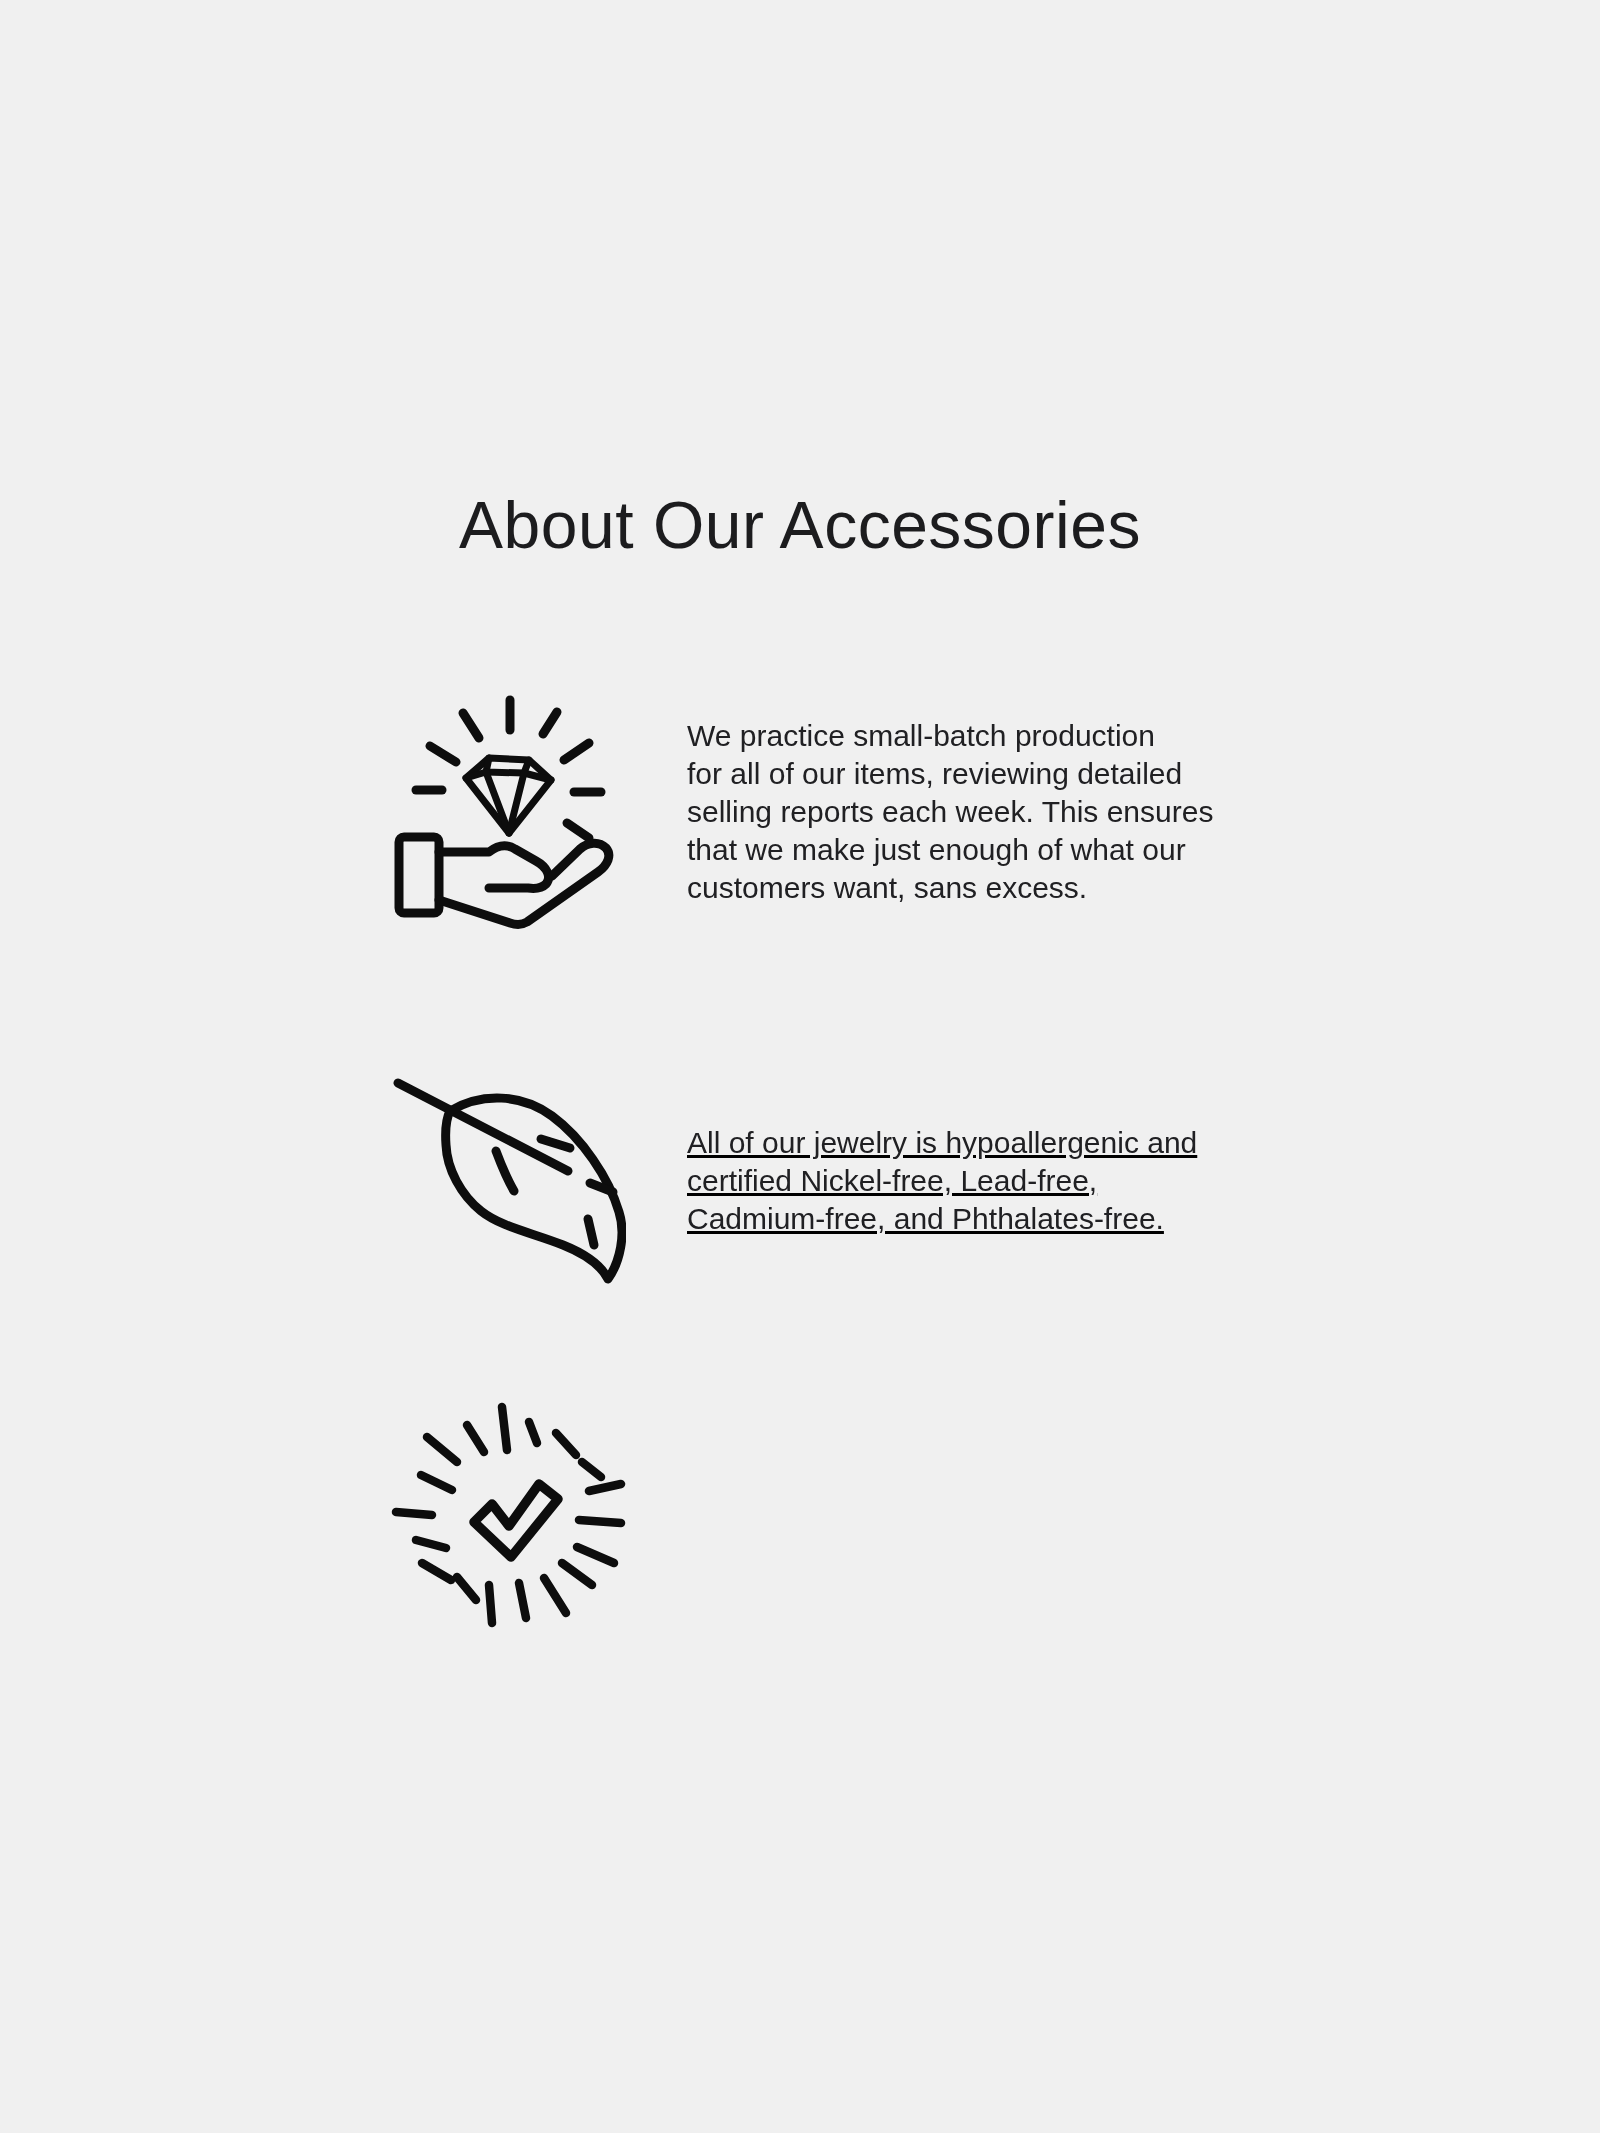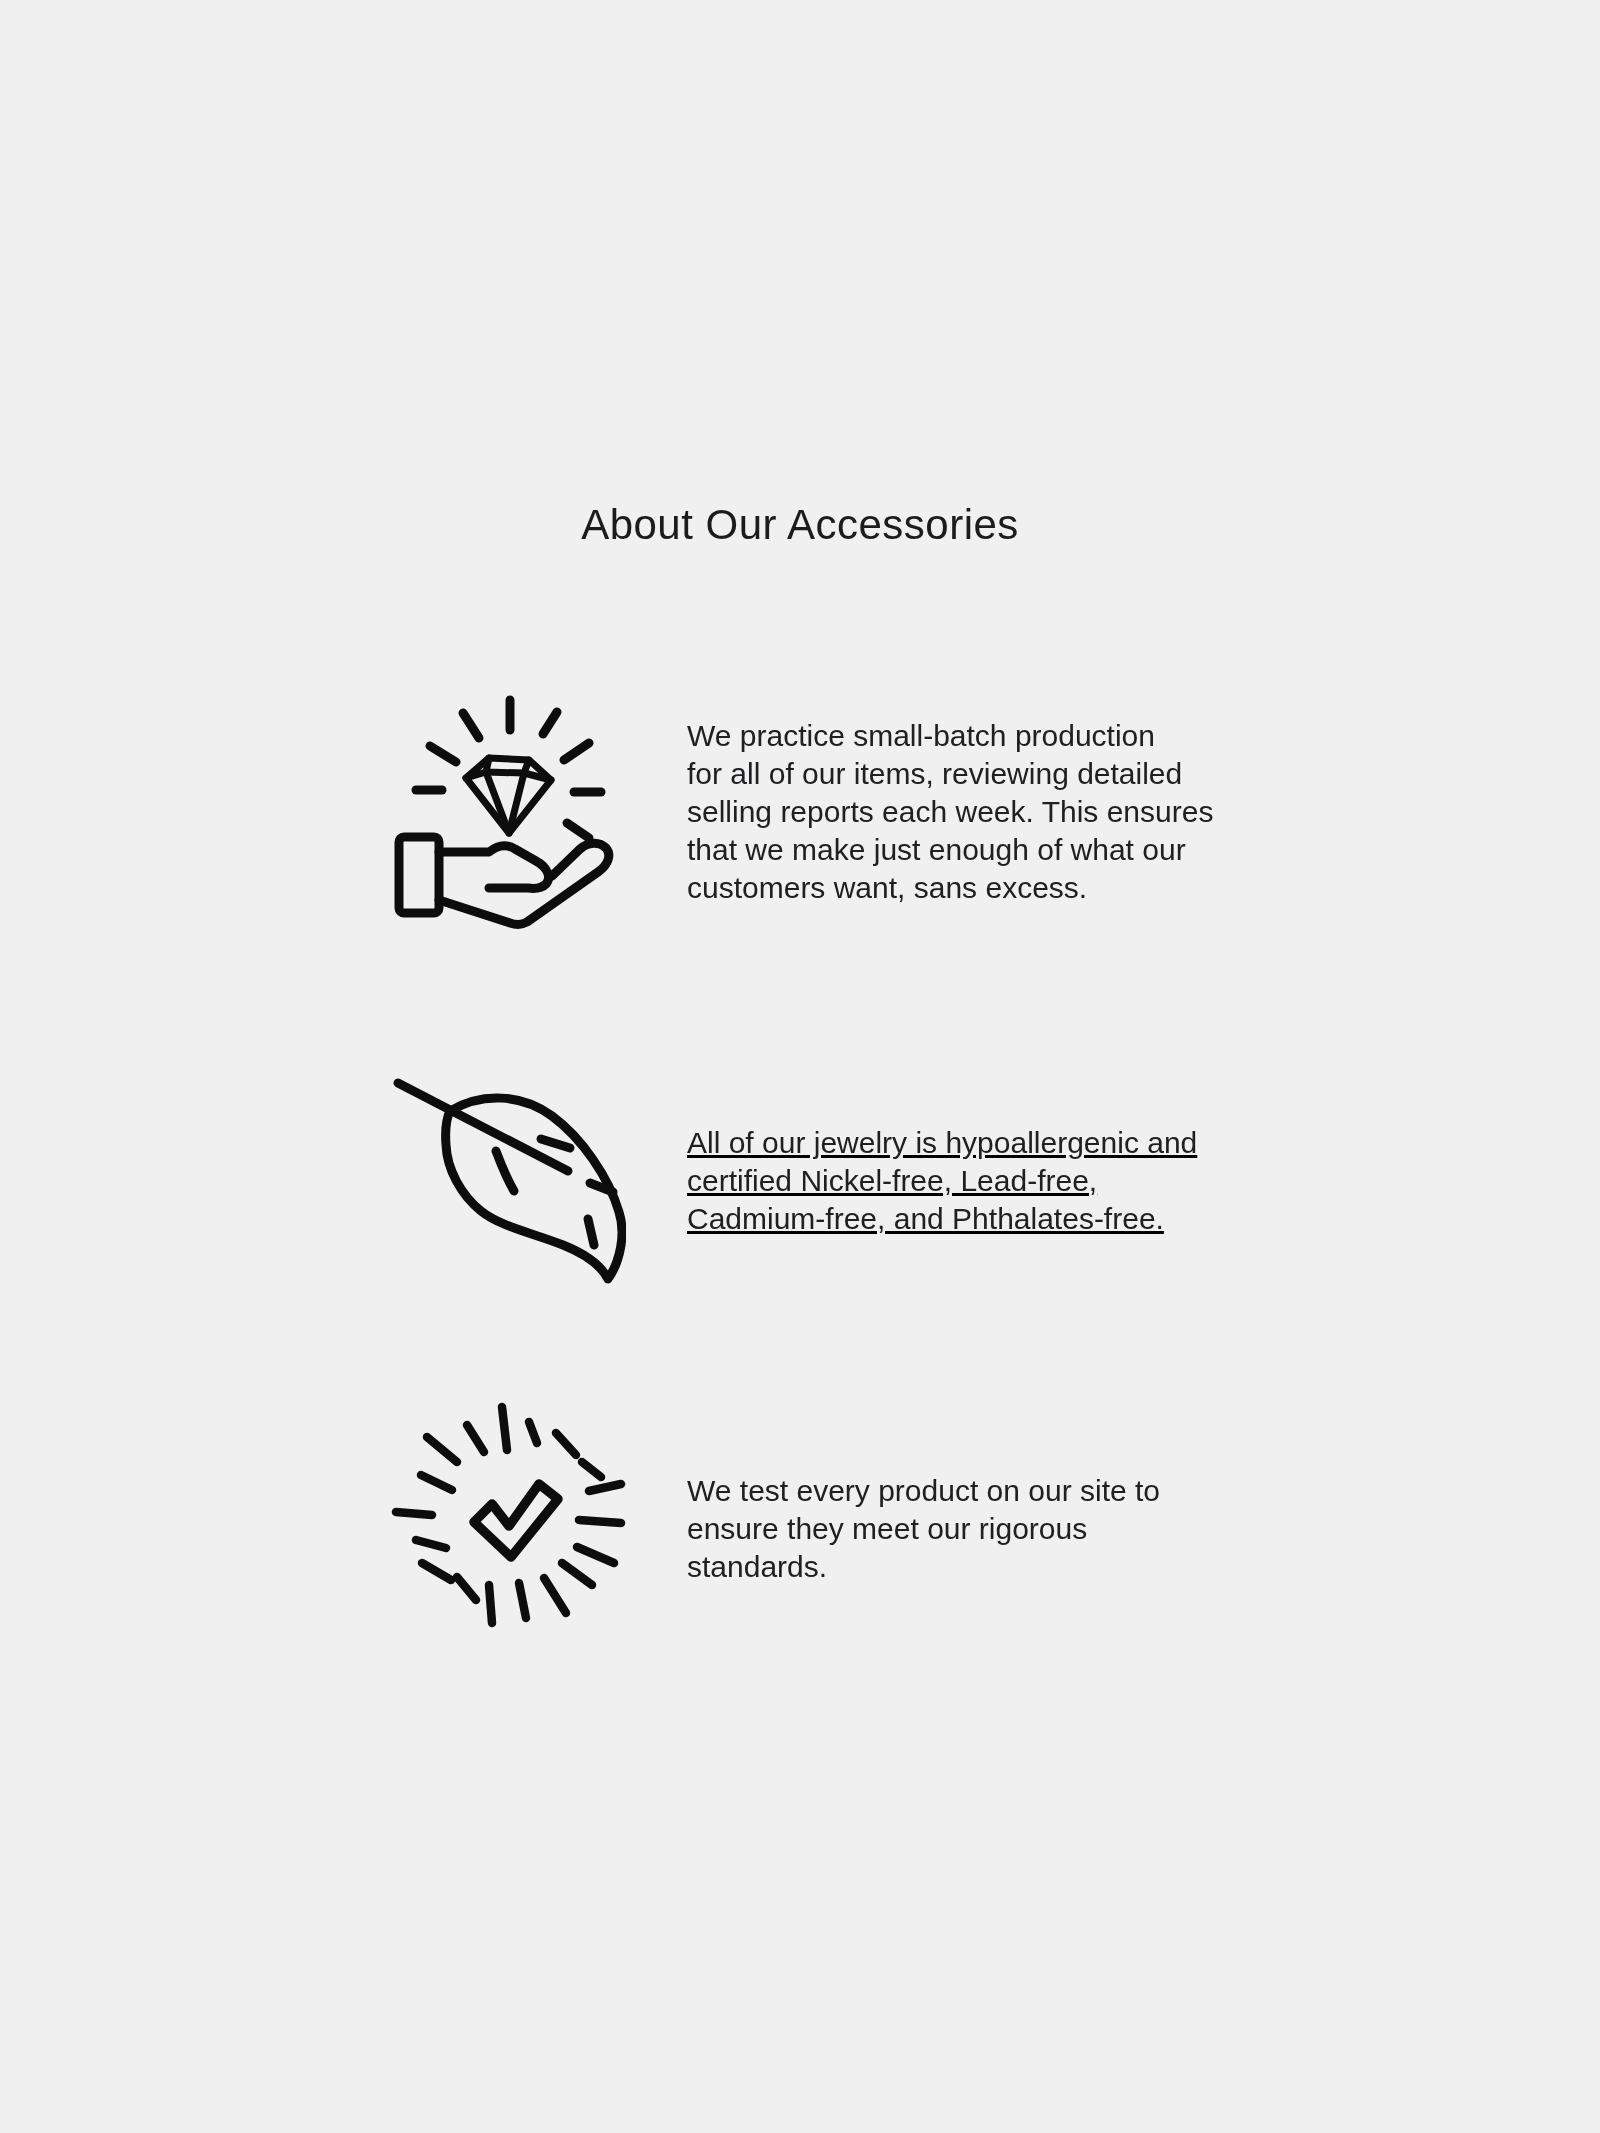--- a/index.html
+++ b/index.html
@@ -8,21 +8,21 @@
     height: 2133px;
     background: #f0f0f0;
     overflow: hidden;
     font-family: "Liberation Sans", sans-serif;
     -webkit-font-smoothing: antialiased;
   }
   .section { padding-top: 495px; }
   .title {
     margin: 0;
     text-align: center;
-    font-size: 42px;
+    font-size: 66px;
     line-height: 60px;
     font-weight: 400;
     letter-spacing: 0.5px;
     color: #1c1c1e;
   }
   .features { margin-top: 137px; padding-left: 44px; }
   .feature {
     display: flex;
     align-items: center;
     padding-left: 342px;
@@ -141,19 +141,16 @@
             <path d="M30,144 L60,152"></path>
             <path d="M10,116 L46,119"></path>
             <path d="M35,79 L66,94"></path>
             <path d="M41,41 L71,66"></path>
             <path d="M81,29 L98,56"></path>
           </g>
 
           <path class="stroke" stroke-width="9.5" d="M88,126 L106,108 L123,130 L153,88 L172,103 L125,161 Z"></path>
         </svg>
       </div>
-      <p class="feature-text">We test every product on our site to
-ensure they meet our rigorous
-standards.</p>
     </div>
 
   </div>
 </main>
 
 </body></html>

